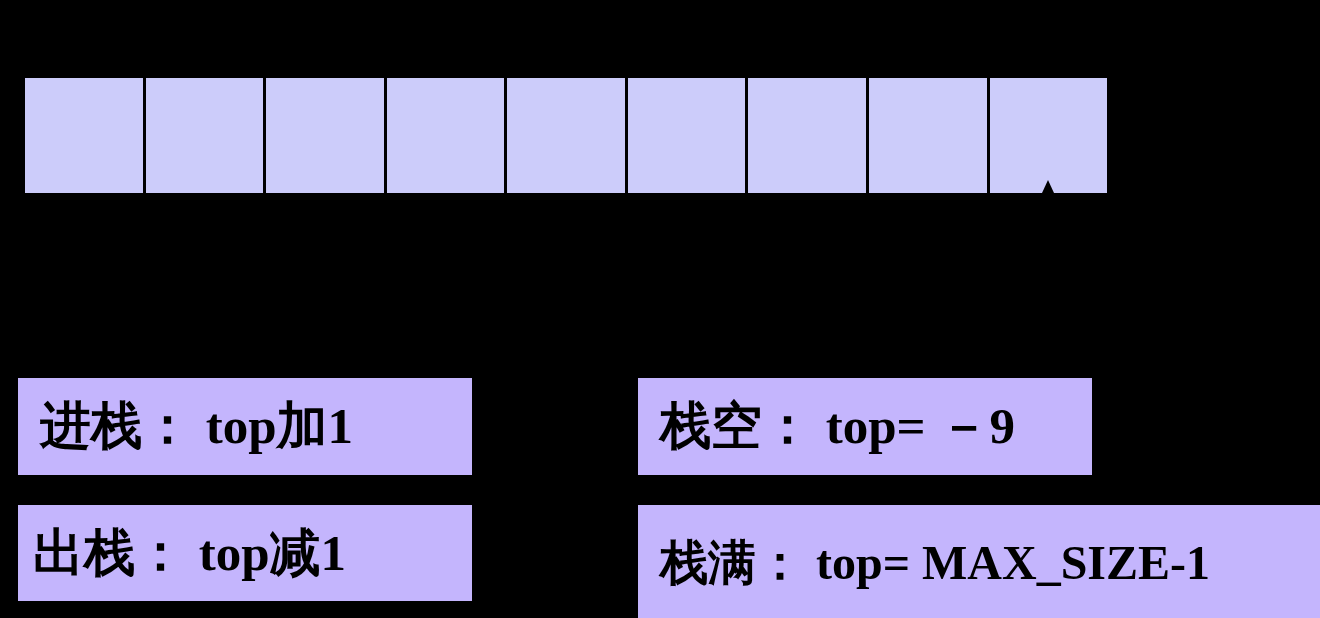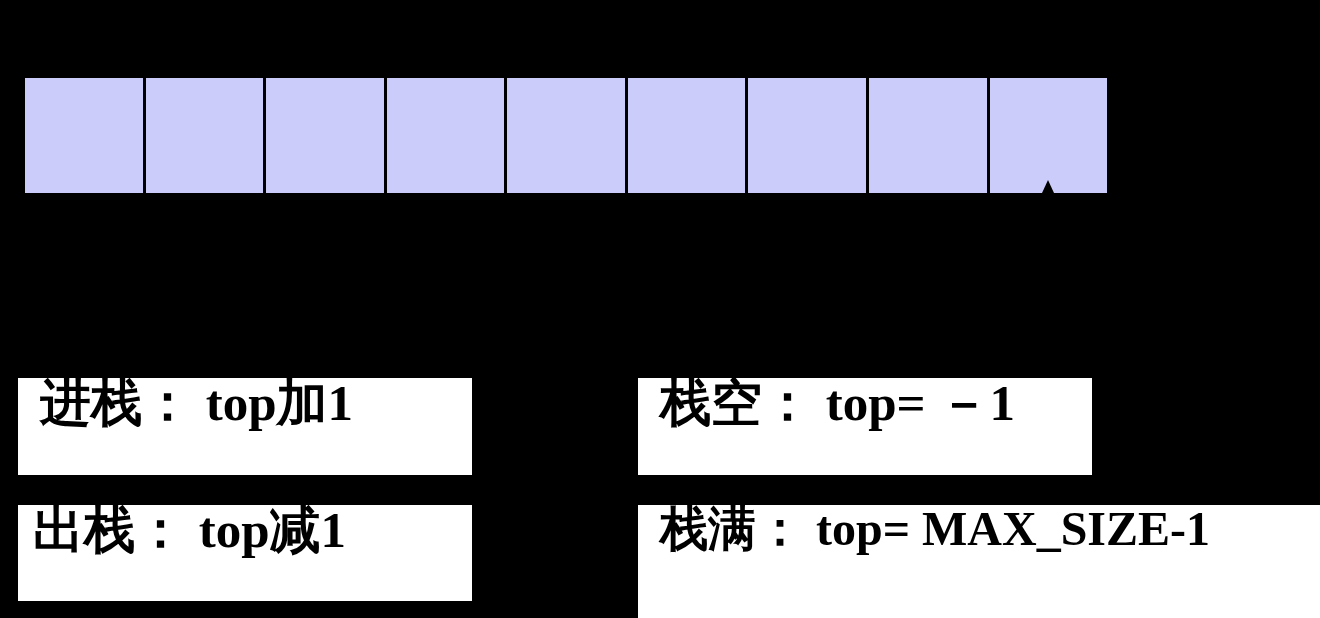--- a/index.html
+++ b/index.html
@@ -47,24 +47,24 @@
     height: 0;
     transform: translateX(-50%);
     border-left: 6px solid transparent;
     border-right: 6px solid transparent;
     border-bottom: 13px solid #000000;
   }
 
   
   .caption-box {
     position: absolute;
-    background: #ffffff;
+    background: #c4b5fd;
     color: #000000;
     display: flex;
-    align-items: flex-start;
+    align-items: center;
     box-sizing: border-box;
     padding-left: 22px;
     white-space: nowrap;
     overflow: hidden;
   }
   .caption-text {
     font-size: 51px;
     font-weight: bold;
     line-height: 1;
     letter-spacing: 0px;
@@ -96,18 +96,18 @@
 
 <div class="caption-box" id="caption-push">
   <span class="caption-text">进栈： top加1</span>
 </div>
 
 <div class="caption-box" id="caption-pop">
   <span class="caption-text">出栈： top减1</span>
 </div>
 
 <div class="caption-box" id="caption-empty">
-  <span class="caption-text">栈空： top= －1</span>
+  <span class="caption-text">栈空： top= －9</span>
 </div>
 
 <div class="caption-box" id="caption-full">
   <span class="caption-text">栈满： top= MAX_SIZE-1</span>
 </div>
 
 </body></html>

